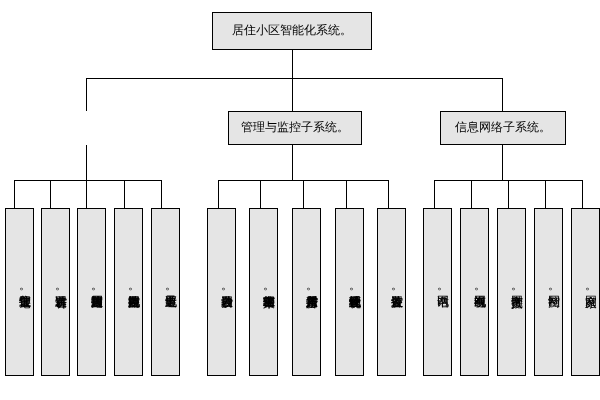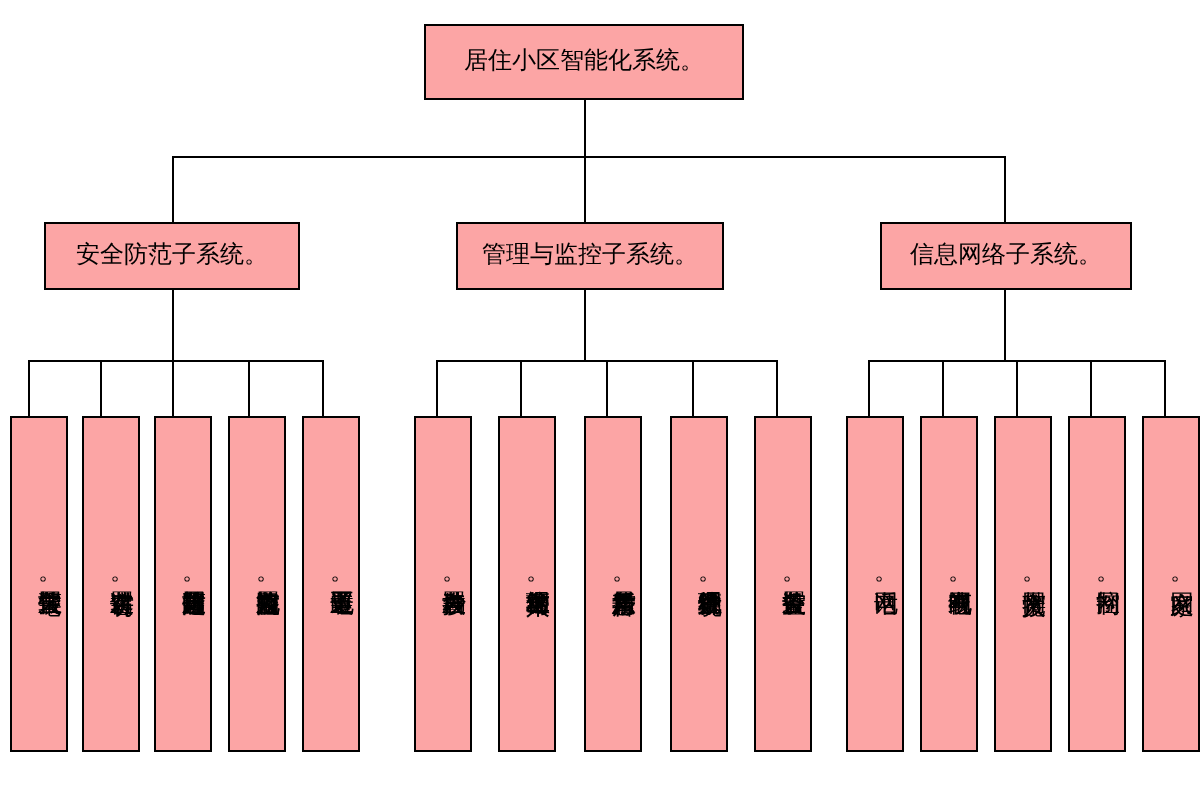--- a/index.html
+++ b/index.html
@@ -15,21 +15,21 @@
   }
   #diagram {
     position: relative;
     width: 600px;
     height: 400px;
   }
   .node {
     position: absolute;
     box-sizing: border-box;
     border: 1px solid #000000;
-    background: #fca5a5;
+    background: #e5e5e5;
     color: #000000;
     display: flex;
     align-items: center;
     justify-content: center;
     text-align: center;
     line-height: 1.12;
     font-weight: 500;
   }
   
   .node.horiz {
@@ -63,23 +63,20 @@
   </div>
 
   <div class="line v" style="left:292px; top:50px; height:28px;"></div>
 
   <div class="line h" style="left:86px; top:78px; width:416px;"></div>
 
   <div class="line v" style="left:86px; top:78px; height:33px;"></div>
   <div class="line v" style="left:292px; top:78px; height:33px;"></div>
   <div class="line v" style="left:502px; top:78px; height:33px;"></div>
 
-  <div class="node horiz" style="left:22px; top:111px; width:128px; height:34px;">
-    <span>安全防范子系统。</span>
-  </div>
   <div class="node horiz" style="left:440px; top:111px; width:126px; height:34px;">
     <span>信息网络子系统。</span>
   </div>
   <div class="node horiz" style="left:228px; top:111px; width:134px; height:34px;">
     <span>管理与监控子系统。</span>
   </div>
 
   <div class="line v" style="left:86px; top:145px; height:35px;"></div>
   <div class="line h" style="left:14px; top:180px; width:147px;"></div>
   <div class="line v" style="left:14px; top:180px; height:28px;"></div>

